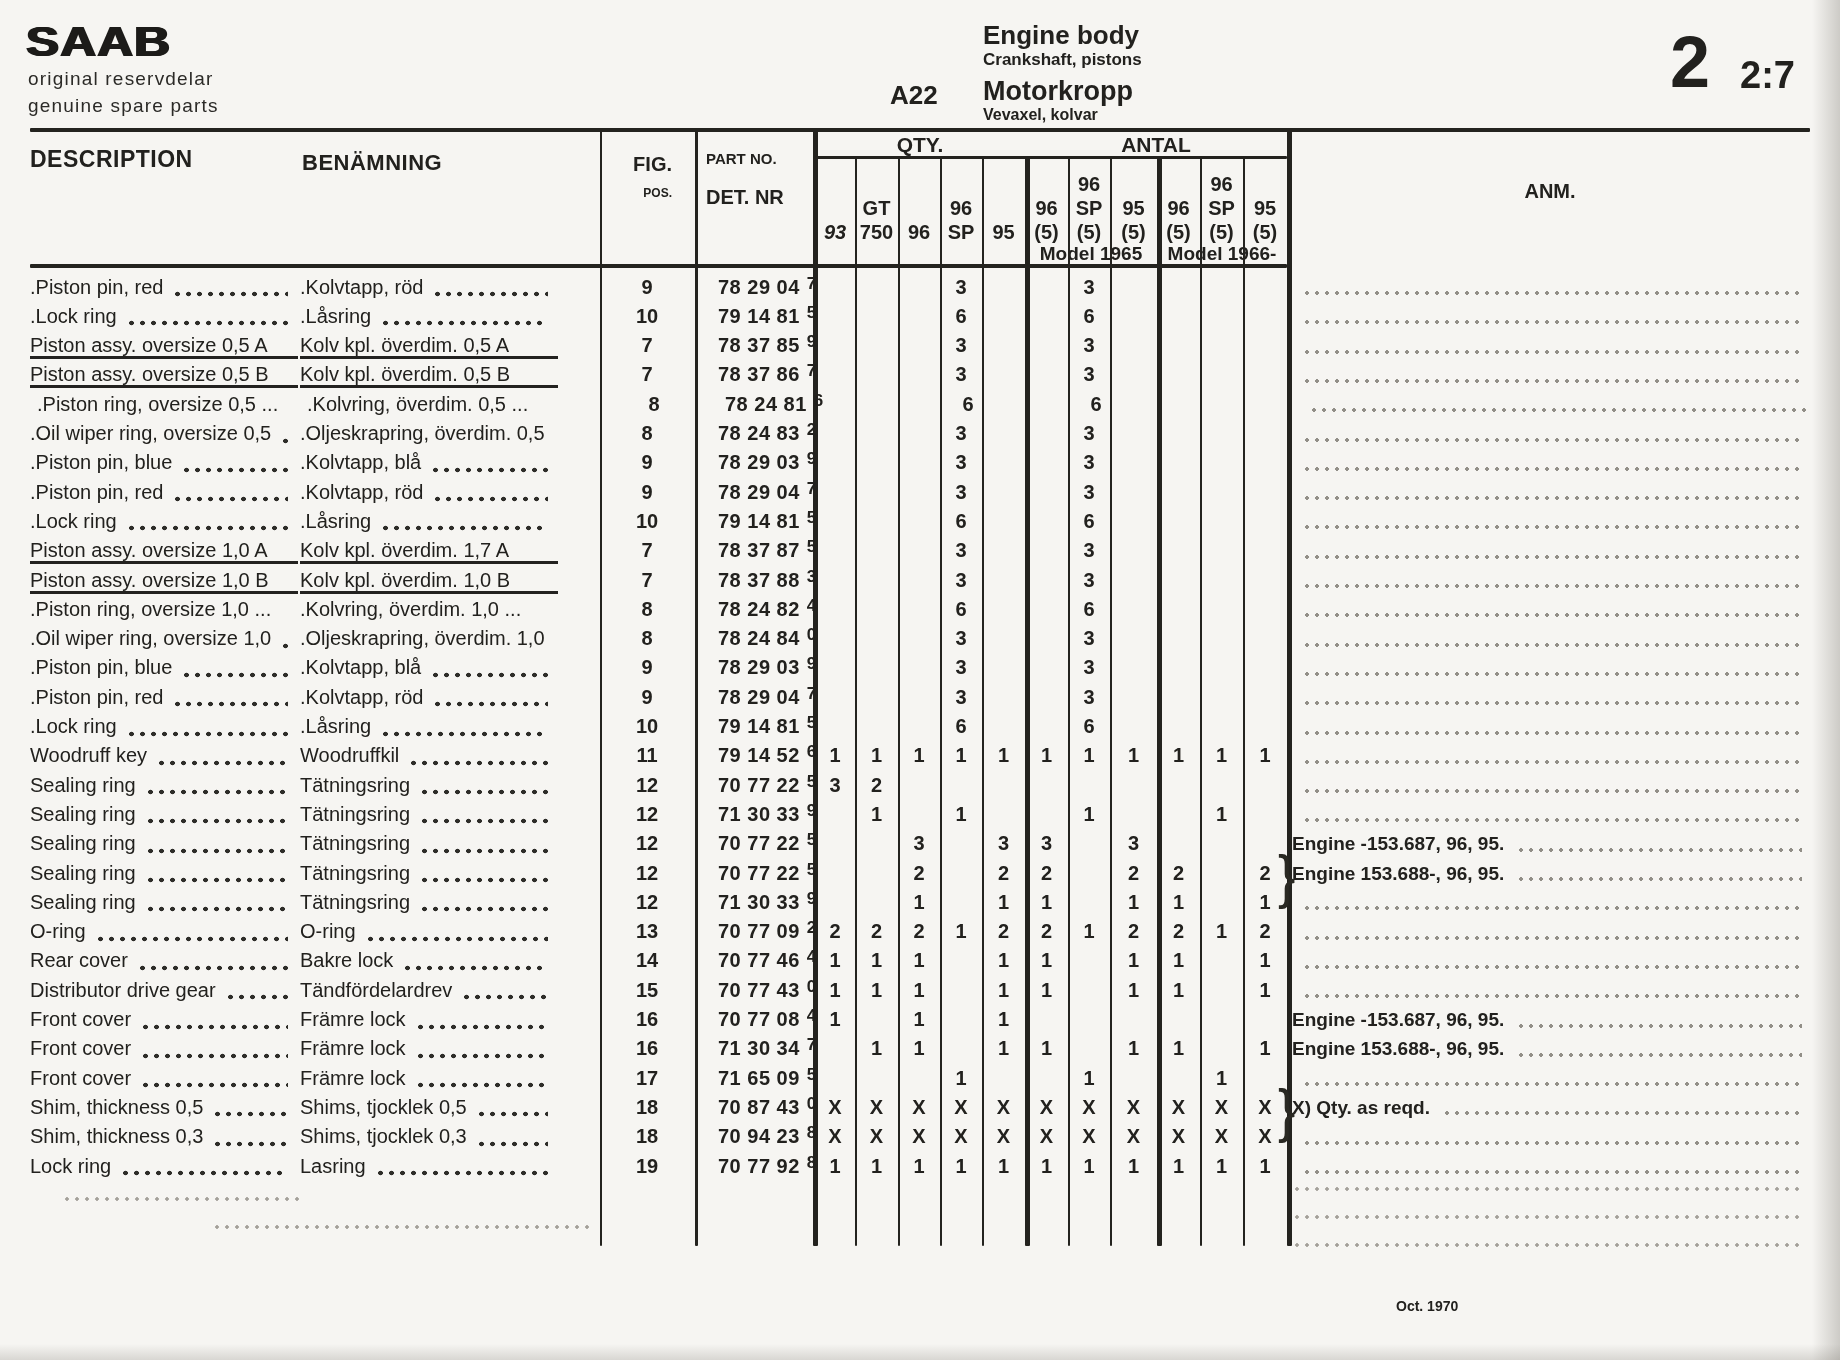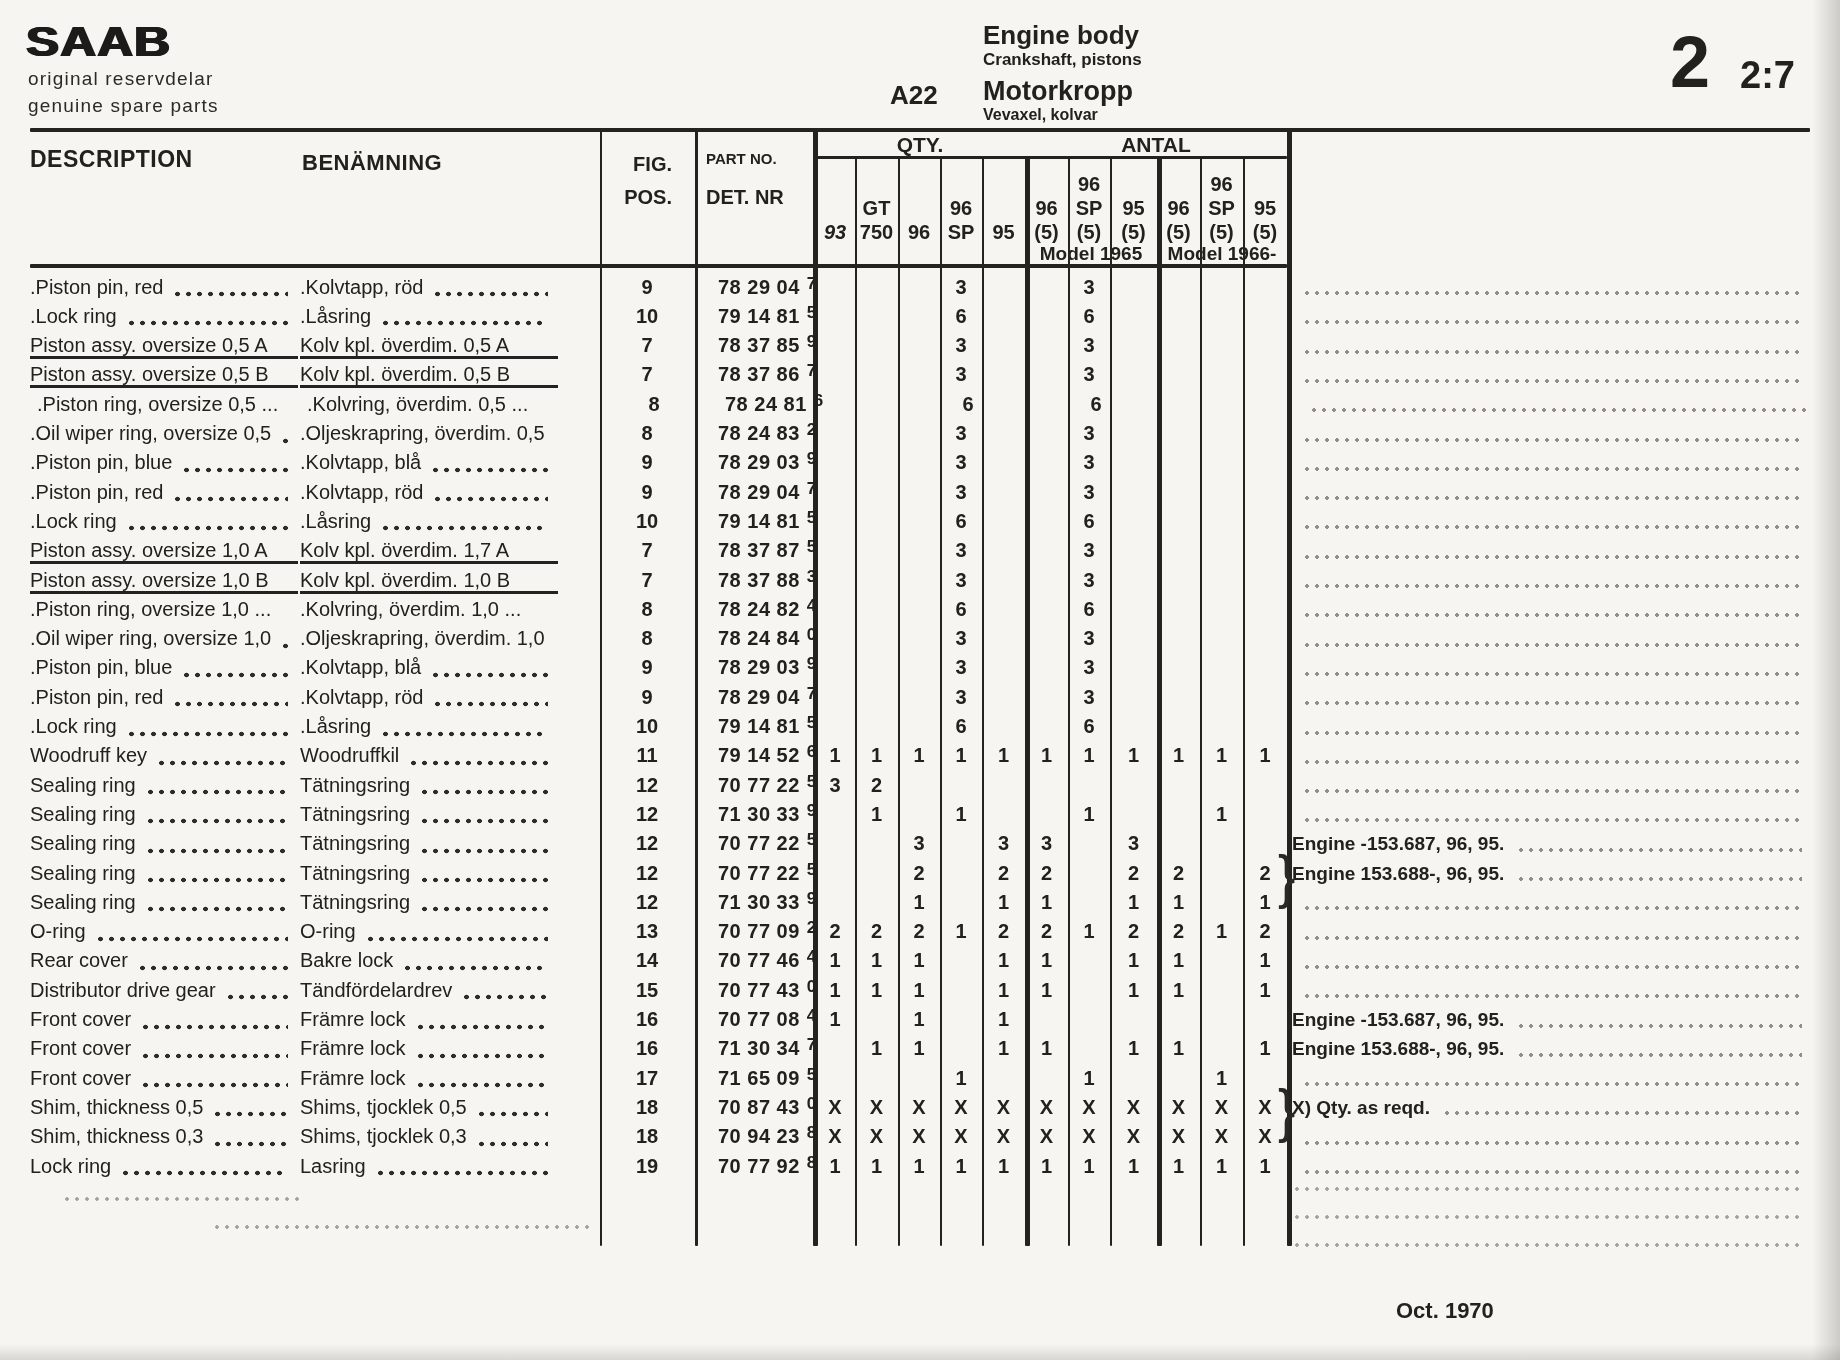--- a/index.html
+++ b/index.html
@@ -49,21 +49,21 @@
   .rdots{flex:1 1 auto;height:6px;align-self:center;margin:12px 8px 0 10px;
          background-image:radial-gradient(circle,#928f88 1.6px,rgba(0,0,0,0) 2.1px);
          background-size:10px 6px;background-repeat:repeat-x;background-position:left center;}
   .chk{font-size:17px;position:relative;top:-4px;margin-left:7px;}
   .brace{position:absolute;left:-14px;top:-12px;font-size:52px;font-weight:400;
          height:60px;line-height:60px;color:#2a2923;transform:scaleY(1.15);}
   .rtxt{white-space:pre;margin-right:2px;}
   .ghost{position:absolute;height:6px;
          background-image:radial-gradient(circle,#a3a099 1.5px,rgba(0,0,0,0) 2px);
          background-size:10px 6px;background-repeat:repeat-x;background-position:left center;}
-  .footer-date{left:1396px;top:1298px;font-size:22px;}
+  .footer-date{left:1396px;top:1298px;font-size:14px;}
   .edge-r{position:absolute;right:0;top:0;width:28px;height:100%;
           background:linear-gradient(to right,rgba(110,106,98,0),rgba(110,106,98,.30));}
   .edge-b{position:absolute;left:0;bottom:0;width:100%;height:16px;
           background:linear-gradient(to bottom,rgba(110,106,98,0),rgba(110,106,98,.22));}
 </style>
 </head>
 <body>
 
 <div class="page">
 
@@ -75,25 +75,26 @@
   <div class="abs b hdr-t1">Engine body</div>
   <div class="abs b hdr-s1">Crankshaft, pistons</div>
   <div class="abs b hdr-t2">Motorkropp</div>
   <div class="abs b hdr-s2">Vevaxel, kolvar</div>
   <div class="abs b pagenum">2</div>
   <div class="abs b pageref">2:7</div>
 
   <div class="th" style="left:30px;top:146px;font-size:23px;letter-spacing:.5px;">DESCRIPTION</div>
   <div class="th" style="left:302px;top:150px;font-size:22px;letter-spacing:.5px;">BENÄMNING</div>
   <div class="th" style="left:600px;top:153px;width:72px;text-align:right;font-size:20px;">FIG.</div>
-  <div class="th" style="left:600px;top:186px;width:72px;text-align:right;font-size:20px;">POS.</div>
+  <div class="th" style="left:600px;top:186px;width:72px;text-align:right;font-size:12px;">POS.</div>
   <div class="th" style="left:706px;top:150px;font-size:15px;">PART NO.</div>
   <div class="th" style="left:706px;top:186px;font-size:20px;">DET. NR</div>
   <div class="th" style="left:815px;top:133px;width:210px;text-align:center;font-size:21px;">QTY.</div>
   <div class="th" style="left:1025px;top:133px;width:262px;text-align:center;font-size:21px;">ANTAL</div>
+  <div class="th" style="left:1290px;top:180px;width:520px;text-align:center;font-size:20px;">ANM.</div>
   <div class="model" style="left:1027px;width:128px;">Model 1965</div>
   <div class="model" style="left:1159px;width:126px;">Model 1966-</div>
 
   <div id="qty-subheaders">
       <div class="qcol" style="left: 815px; width: 40px; padding-bottom: 30px; font-style: italic;">
         <span>93</span>
       </div>
       <div class="qcol" style="left: 855px; width: 43px; padding-bottom: 30px;">
         <span>GT</span>
         <span>750</span>

